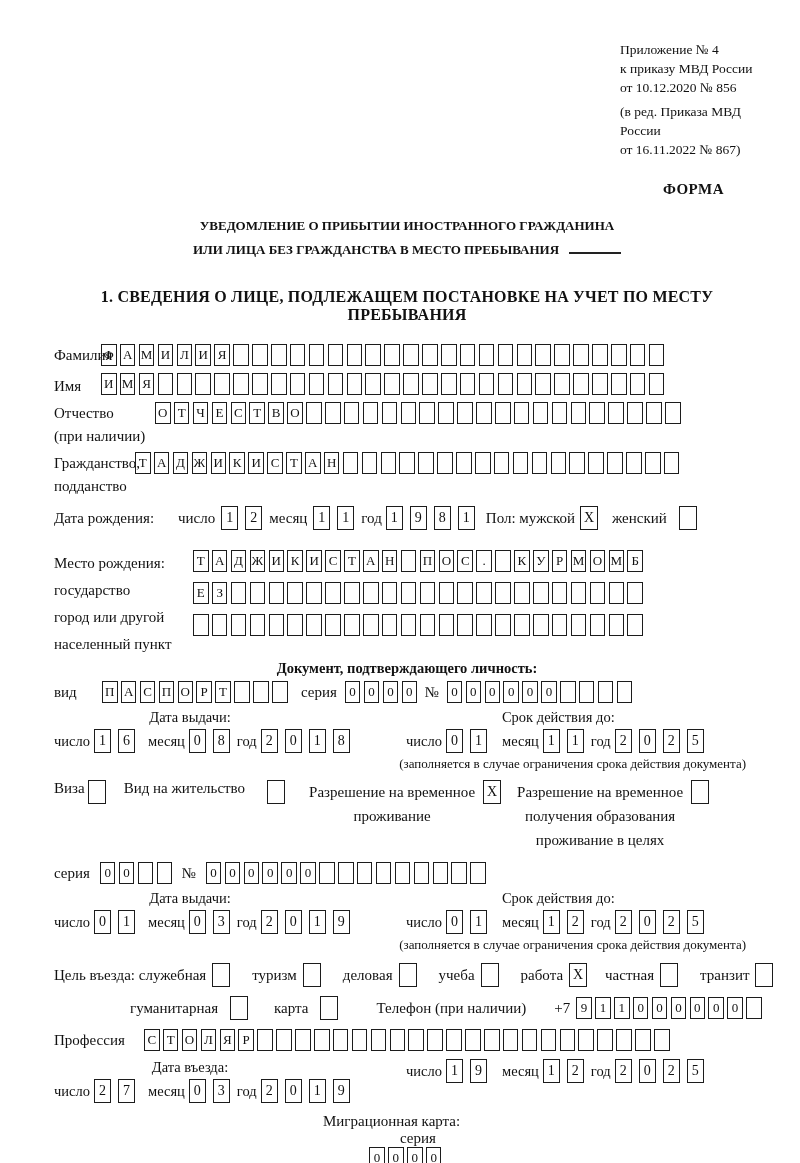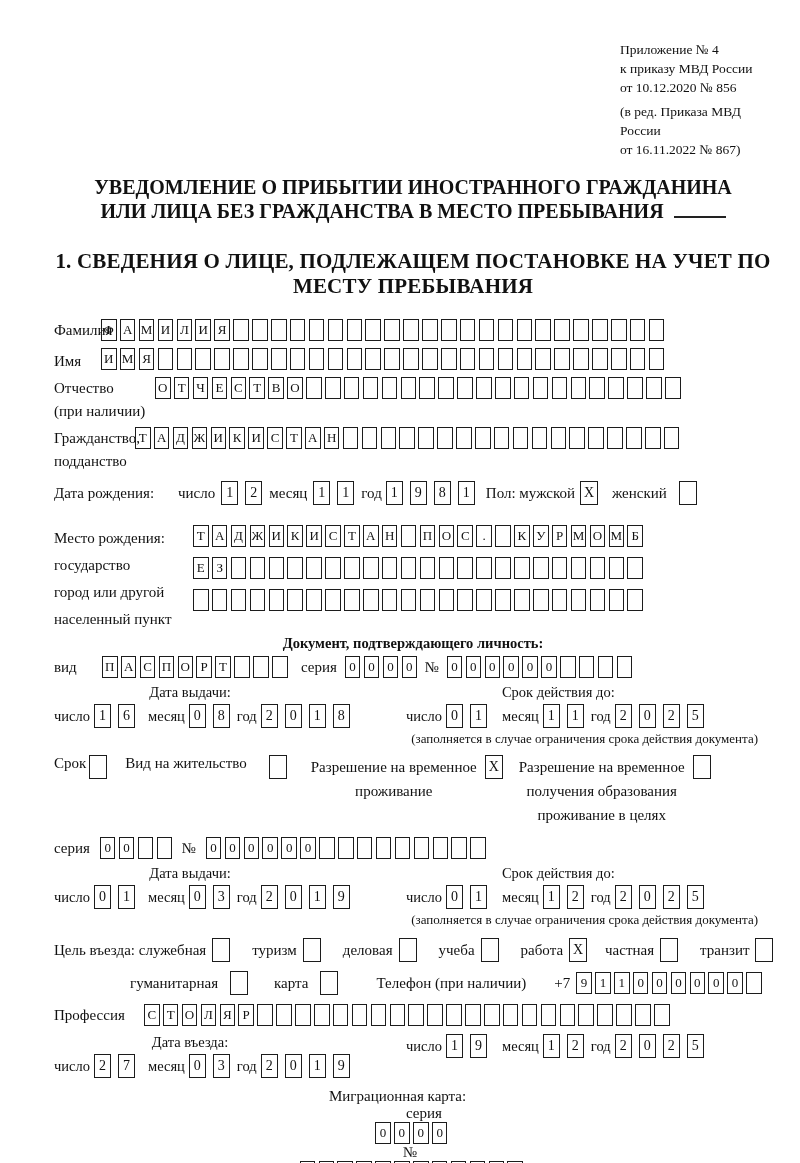--- a/index.html
+++ b/index.html
@@ -1,28 +1,28 @@
 <!DOCTYPE html>
 <html><head>
 <meta charset="utf-8">
 <style>
   * { margin:0; padding:0; box-sizing:border-box; }
   html,body { width:800px; background:#ffffff; color:#111; }
   body { height:1163px; overflow:hidden; font-family:"Liberation Serif","DejaVu Serif",serif; }
-  .page { width:800px; height:1163px; padding:40px 28px 10px 54px; position:relative; }
+  .page { width:800px; height:1163px; padding:40px 40px 10px 54px; position:relative; }
 
   
   .appendix { margin-left:566px; font-size:13.5px; line-height:19px; }
   .appendix .gap { margin-top:5px; }
   .forma { text-align:right; padding-right:36px; margin-top:22px; font-weight:bold; font-size:15px; letter-spacing:.5px; }
 
-  .title { text-align:center; font-weight:bold; font-size:20px; line-height:24px; margin-top:16px; }
+  .title { text-align:center; font-weight:bold; font-size:13px; line-height:24px; margin-top:16px; }
   .title-underline { display:inline-block; width:52px; border-bottom:2px solid #222; height:14px; margin-left:10px; }
 
-  .section-heading { text-align:center; font-weight:bold; font-size:21px; margin-top:26px; letter-spacing:.2px; }
+  .section-heading { text-align:center; font-weight:bold; font-size:16px; margin-top:26px; letter-spacing:.2px; }
 
   
   .row { display:flex; align-items:center; }
   .lbl { font-size:15px; flex:0 0 auto; }
   .cells { display:flex; flex:0 0 auto; }
   .cells span { width:15.5px; height:22px; border:1.6px solid #1c1c1c; margin-right:3.4px;
                 display:flex; align-items:center; justify-content:center;
                 font-size:13px; font-family:inherit; }
   .cells.lg span { width:17px; height:24px; border-width:1.8px; margin-right:7px; font-size:14px; }
   .cells.cb span { width:18px; height:24px; border-width:1.9px; margin-right:0; font-size:14px; }
@@ -55,20 +55,21 @@
 <div class="page">
 
   <div class="appendix">
     <div>Приложение № 4</div>
     <div>к приказу МВД России</div>
     <div>от 10.12.2020 № 856</div>
     <div class="gap">(в ред. Приказа МВД России</div>
     <div>от 16.11.2022 № 867)</div>
   </div>
 
+  <div class="forma">ФОРМА</div>
 
   <div class="title">
     <div>УВЕДОМЛЕНИЕ О ПРИБЫТИИ ИНОСТРАННОГО ГРАЖДАНИНА</div>
     <div><span>ИЛИ ЛИЦА БЕЗ ГРАЖДАНСТВА В МЕСТО ПРЕБЫВАНИЯ</span><span class="title-underline"></span></div>
   </div>
 
   <div class="section-heading">1. СВЕДЕНИЯ О ЛИЦЕ, ПОДЛЕЖАЩЕМ ПОСТАНОВКЕ НА УЧЕТ ПО МЕСТУ ПРЕБЫВАНИЯ</div>
 
   <div class="row mt12" style="margin-top:20px;">
     <span class="lbl" style="width:47px;">Фамилия</span>
@@ -416,21 +417,21 @@
             <span>2</span>
             <span>5</span>
           </span>
       </div>
     </div>
   </div>
   <div class="note">(заполняется в случае ограничения срока действия документа)</div>
 
 
   <div class="permit-row">
-    <span class="lbl">Срок</span>
+    <span class="lbl">Виза</span>
     <span class="cells cb" style="margin-left:3px;">
         <span></span>
       </span>
     <span class="lbl" style="margin-left:18px;">Вид на жительство</span>
     <span class="cells cb" style="margin-left:22px;">
         <span></span>
       </span>
     <span class="permit-label" style="margin-left:24px;">
       <div>Разрешение на временное</div>
       <div>проживание</div>

